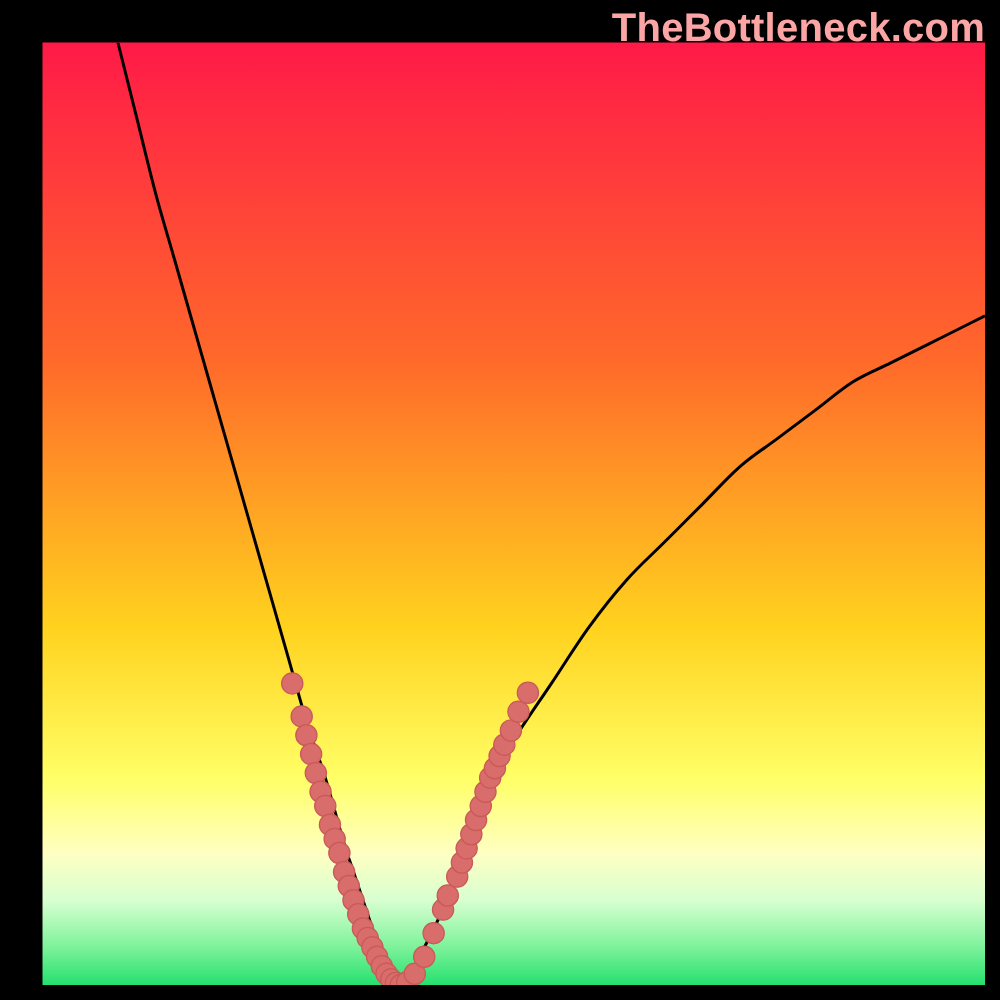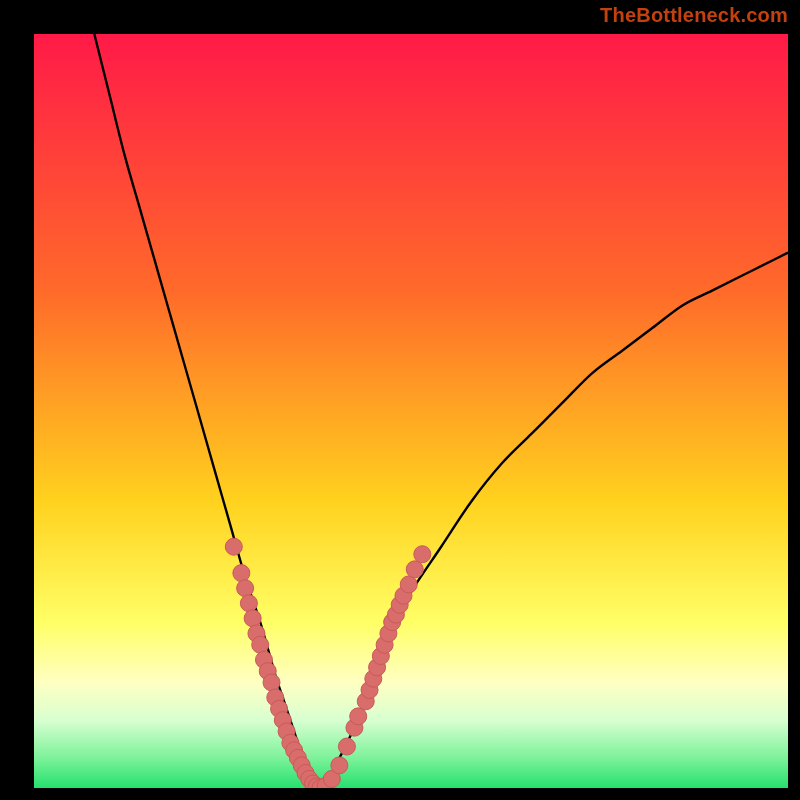--- a/index.html
+++ b/index.html
@@ -14,22 +14,22 @@
   .frame {
     position: relative;
     width: 800px;
     height: 800px;
     background: #000;
   }
   .watermark {
     position: absolute;
     top: 4px;
     right: 12px;
-    color: #c2410c;
-    font-size: 20px;
+    color: #fca5a5;
+    font-size: 32px;
     font-weight: 600;
     letter-spacing: 0.2px;
     z-index: 50;
     user-select: none;
   }
   svg.plot {
     position: absolute;
     left: 0;
     top: 0;
   }

